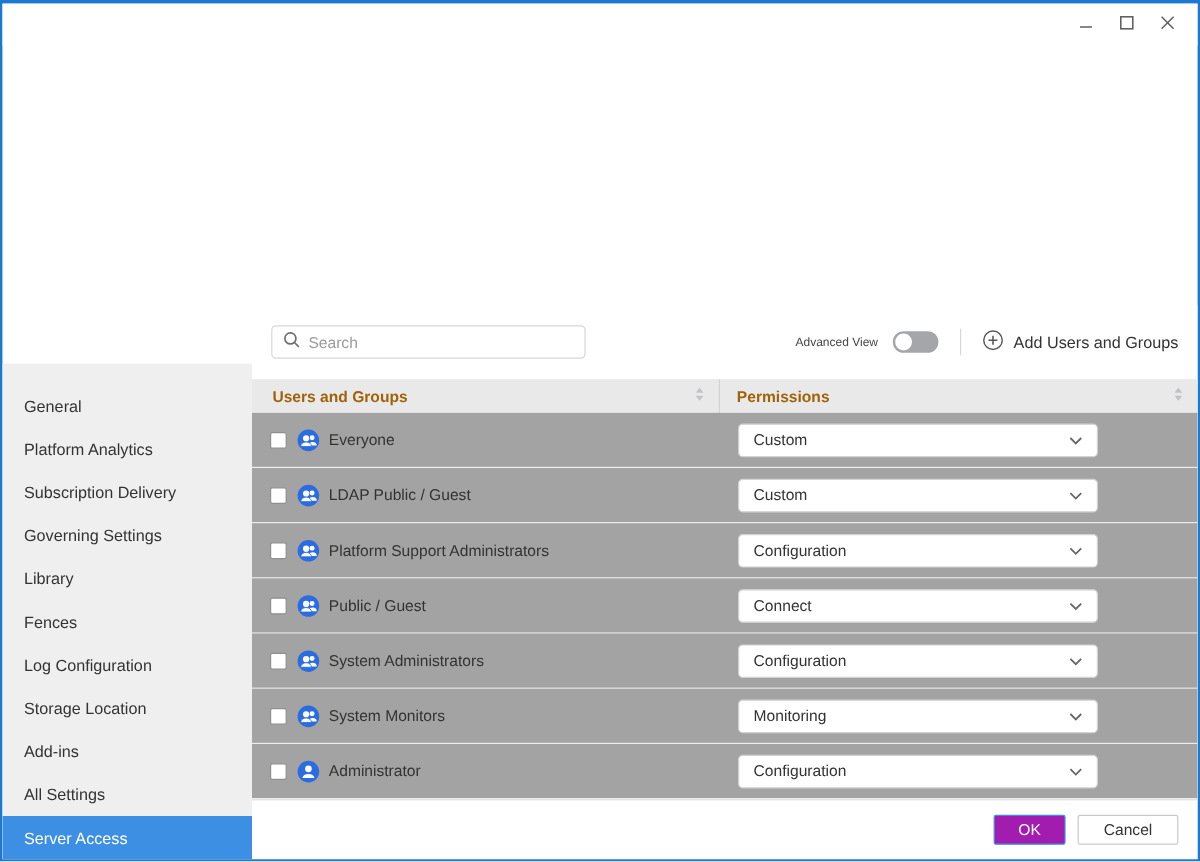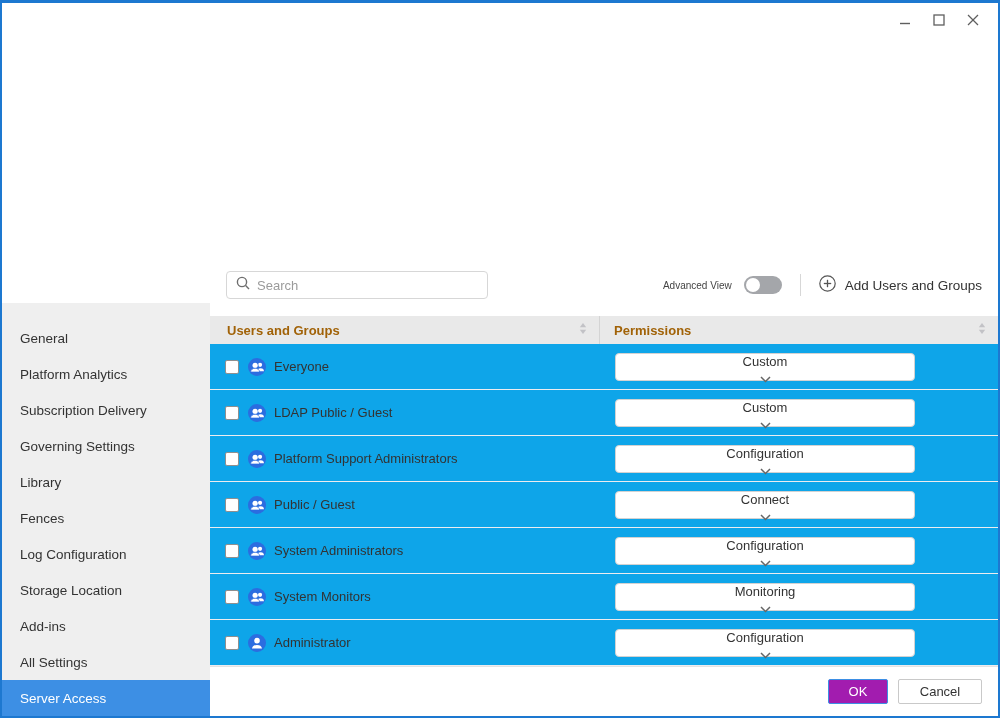--- a/index.html
+++ b/index.html
@@ -29,25 +29,25 @@
   .toggle .knob { position:absolute; left:2px; top:2px; width:14px; height:14px; border-radius:50%; background:#ffffff; }
   .vdiv { width:1px; height:22px; background:#d7d7d7; margin:0 18px; }
   .add-btn { display:flex; align-items:center; gap:9px; font-size:13.5px; color:#333; cursor:pointer; }
   
   .thead { height:28px; flex:0 0 28px; background:#e9e9e9; display:flex; font-size:13px; font-weight:bold; color:#a16207; }
   .th { display:flex; align-items:center; }
   .th.c1 { width:390px; flex:0 0 390px; padding-left:17px; border-right:1px solid #d4d4d4; }
   .th.c2 { flex:1; padding-left:14px; padding-right:12px; }
   .th .spring { flex:1; }
   .rows { }
-  .trow { height:46px; display:flex; align-items:center; padding-left:15px; border-bottom:1px solid #ececf0; background:#0ea5e9; }
+  .trow { height:46px; display:flex; align-items:center; padding-left:15px; border-bottom:1px solid #ececf0; background:#a3a3a3; }
   .cb { width:14px; height:14px; border:1px solid #8f8f8f; border-radius:2px; background:#fff; flex:0 0 14px; cursor:pointer; }
   .avatar { width:18px; height:18px; border-radius:50%; background:#2b6de0; margin-left:9px; display:flex; align-items:center; justify-content:center; overflow:hidden; flex:0 0 18px; }
   .rname { margin-left:8px; font-size:13px; color:#333; }
-  .dd { margin-left:auto; margin-right:83px; width:300px; height:28px; border:1px solid #d2d2d2; border-radius:4px; display:flex; align-items:center; padding:0 12px; background:#fff; cursor:pointer;flex-direction:column; }
+  .dd { margin-left:auto; margin-right:83px; width:300px; height:28px; border:1px solid #d2d2d2; border-radius:4px; display:flex; align-items:center; padding:0 12px; background:#fff; cursor:pointer; }
   .dd .val { font-size:13px; color:#333; flex:1; }
   .spacer { flex:1; }
   
   .footer { flex:0 0 50px; border-top:1px solid #e2e2e2; display:flex; align-items:center; justify-content:flex-end; gap:10px; padding-right:16px; }
   .btn { height:25px; font-size:13px; display:flex; align-items:center; justify-content:center; border-radius:2px; cursor:pointer; font-family:"Liberation Sans", sans-serif; }
   .btn.ok { width:60px; background:#a21caf; color:#ffffff; border:1px solid #3d8fe4;margin-left:48px; }
   .btn.cancel { width:84px; background:#ffffff; color:#333; border:1px solid #c9c9c9; }
 </style>
 </head>
 <body>

